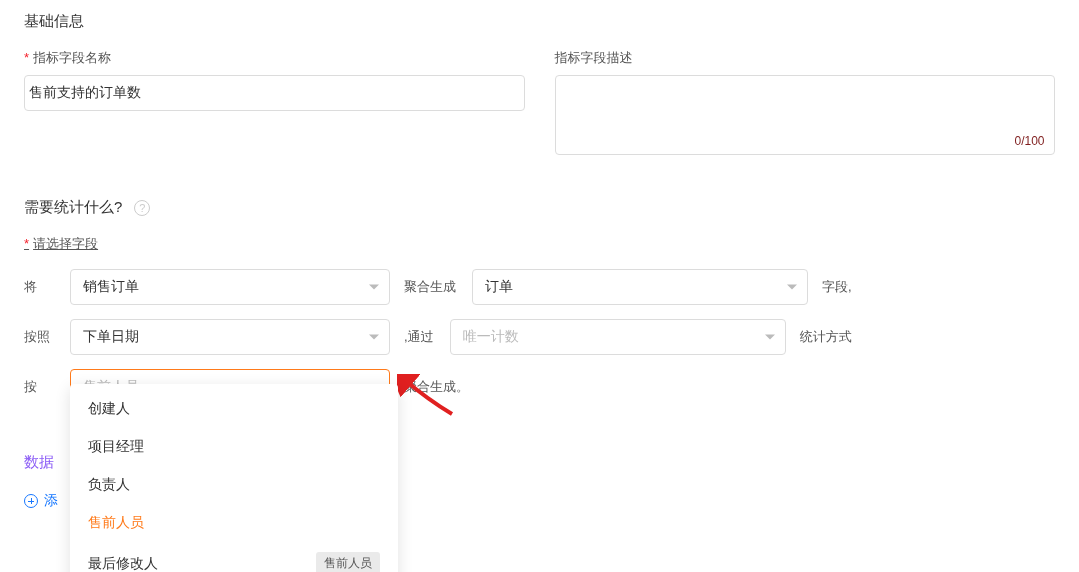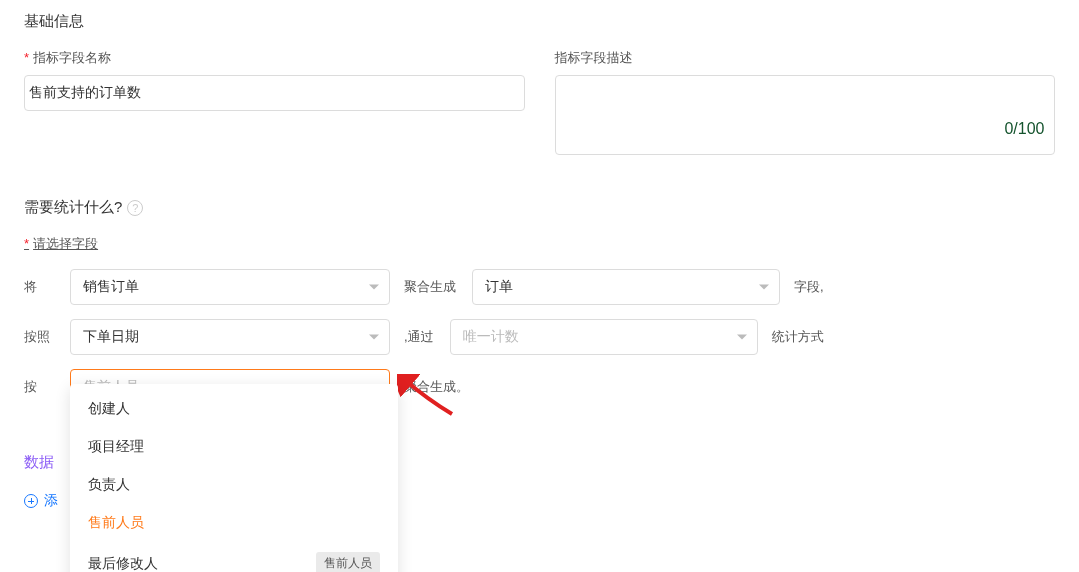--- a/index.html
+++ b/index.html
@@ -58,28 +58,28 @@
     border-radius: 4px;
     padding: 8px 12px;
     font-size: 14px;
     color: #333;
     outline: none;
     resize: none;
   }
   .counter {
     position: absolute;
     right: 10px;
-    bottom: 20px;
-    font-size: 16px;
-    color: #14532d;
+    bottom: 10px;
+    font-size: 12px;
+    color: #7f1d1d;
   }
   .sec2-title {
     display: flex;
     align-items: center;
-    gap: 5px;
+    gap: 12px;
     margin-bottom: 18px;
   }
   .help-icon {
     width: 16px;
     height: 16px;
     border: 1px solid #ccc;
     border-radius: 50%;
     display: inline-flex;
     align-items: center;
     justify-content: center;
@@ -127,21 +127,21 @@
     width: 0; height: 0;
     border-left: 5px solid transparent;
     border-right: 5px solid transparent;
     border-top: 5px solid #bbb;
   }
   .select.active .chevron {
     border-top: none;
     border-bottom: 5px solid #bbb;
   }
   .w320 { width: 320px; }
-  .w310 { width: 308px; font-family: Liberation Serif, serif; }
+  .w310 { width: 336px; font-family: Liberation Serif, serif; }
   .suffix-label {
     font-size: 13px;
     color: #555;
     margin: 0 16px 0 14px;
   }
   .dropdown {
     position: absolute;
     left: 70px;
     top: 384px;
     width: 328px;

